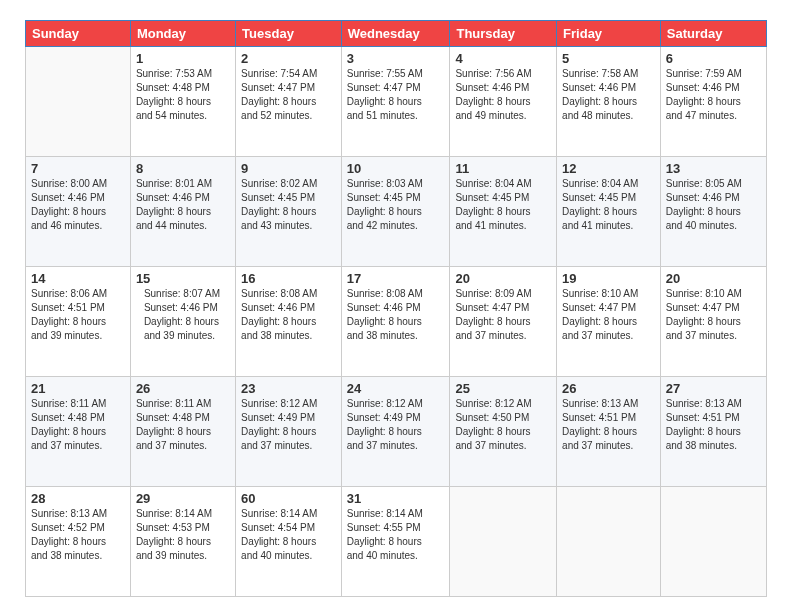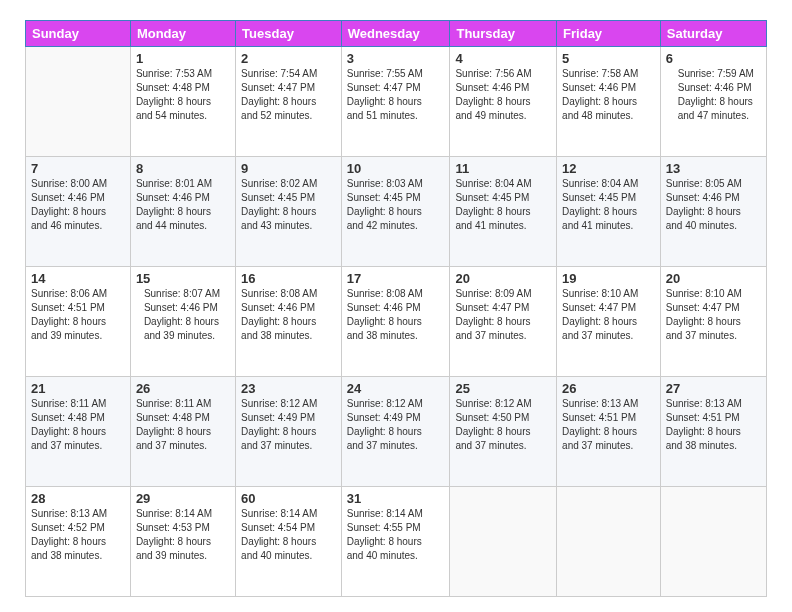--- a/index.html
+++ b/index.html
@@ -44,21 +44,21 @@
     .subtitle {
       font-size: 14px;
       color: #555;
     }
     .calendar-table {
       width: 100%;
       border-collapse: collapse;
       flex: 1;
     }
     .calendar-table th {
-      background-color: #d946ef;
+      background-color: #ef4444;
       color: white;
       text-align: left;
       padding: 5px 6px;
       font-size: 13px;
       font-weight: bold;
       border: 1px solid #3d7fc1;
     }
     .calendar-table td {
       border: 1px solid #ccc;
       vertical-align: top;
@@ -136,21 +136,21 @@
           </td>
           <td>
             <span class="day-number">5</span>
             <div class="day-info" style="white-space: pre-line;">Sunrise: 7:58 AM
 Sunset: 4:46 PM
 Daylight: 8 hours
 and 48 minutes.</div>
           </td>
           <td>
             <span class="day-number">6</span>
-            <div class="day-info" style="white-space: pre-line; margin-left: 12px;">Sunrise: 7:59 AM
+            <div class="day-info" style="white-space: pre-line;">Sunrise: 7:59 AM
 Sunset: 4:46 PM
 Daylight: 8 hours
 and 47 minutes.</div>
           </td>
         </tr>
         <tr>
           <td>
             <span class="day-number">7</span>
             <div class="day-info" style="white-space: pre-line;">Sunrise: 8:00 AM
 Sunset: 4:46 PM

